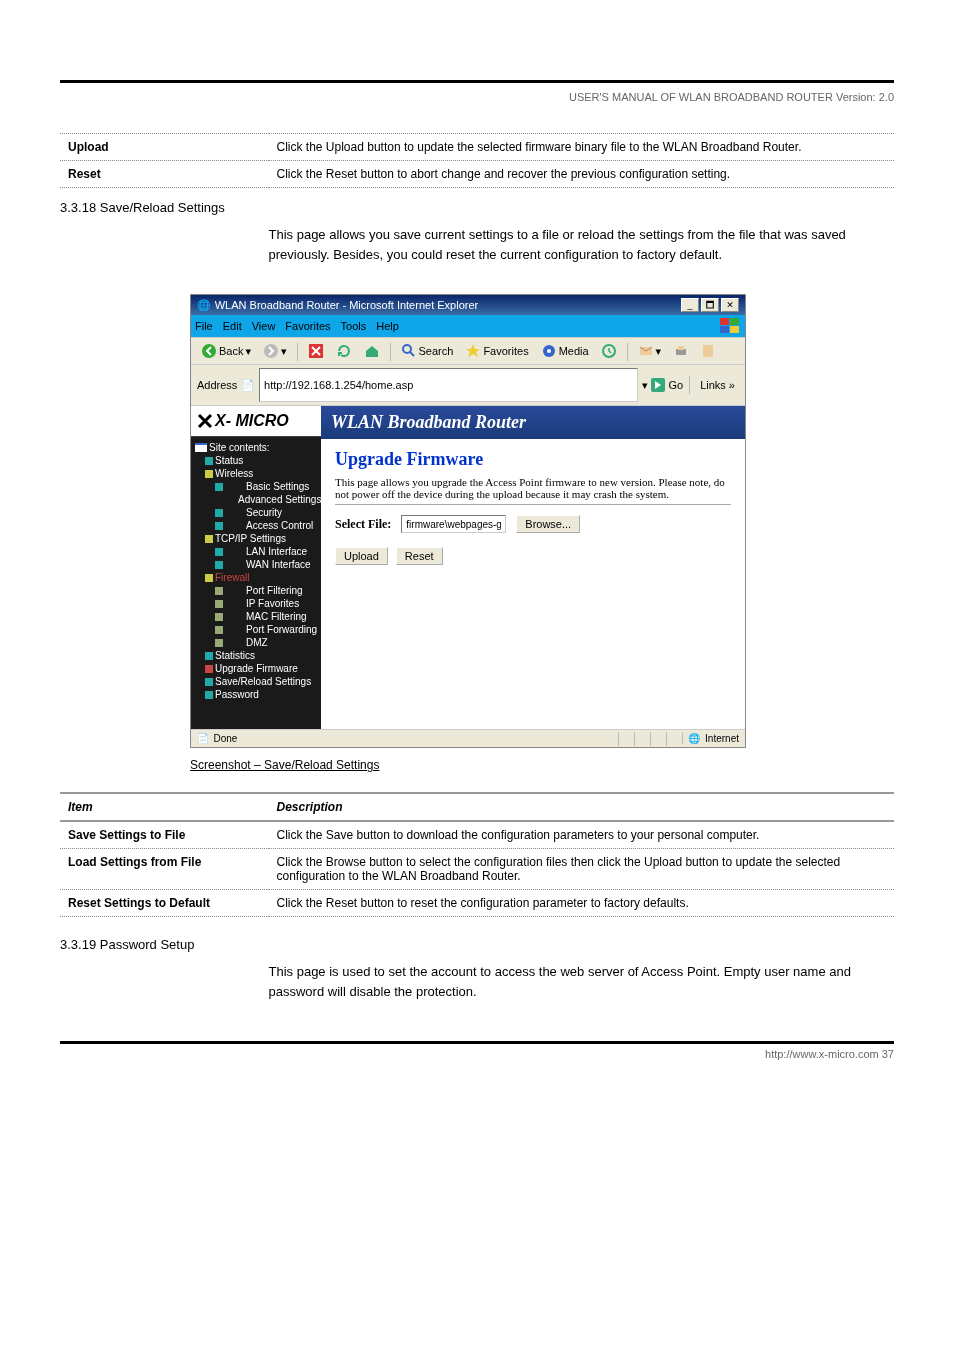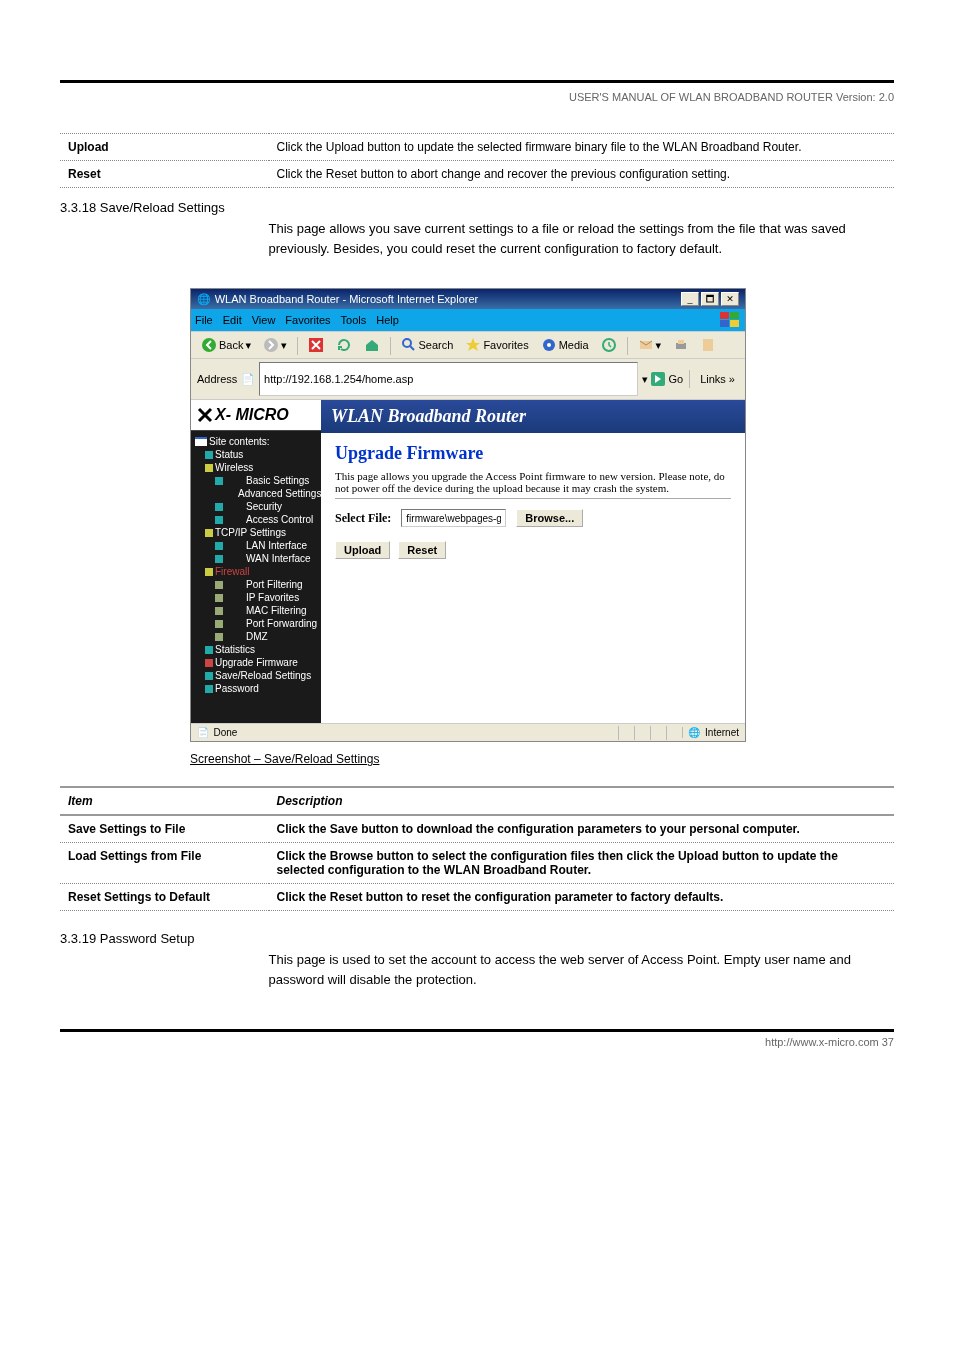--- a/index.html
+++ b/index.html
@@ -3,21 +3,21 @@
   <meta charset="utf-8">
   <style>
     * { box-sizing: border-box; margin: 0; padding: 0; }
     body { font-family: Arial, sans-serif; background: #fff; width: 954px; margin: 0 auto; }
     .page { padding: 80px 60px 60px 60px; position: relative; }
     .thick-hr { border-top: 3px solid #000; margin: 0 0 8px 0; }
     .header-text { text-align: right; font-size: 11px; color: #666; margin-bottom: 30px; }
     .doc-table { width: 100%; border-collapse: collapse; margin-bottom: 12px; }
     .doc-table th, .doc-table td { border-top: 1px dotted #888; border-bottom: 1px dotted #888; padding: 6px 8px; font-size: 12px; text-align: left; vertical-align: top; }
     .doc-table th { width: 25%; font-weight: bold; }
-    .doc-body { font-size: 13px; margin: 4px 0 30px 0; padding-left: 25%; line-height: 1.5; }
+    .doc-body { font-size: 13px; margin: 10px 0 30px 0; padding-left: 25%; line-height: 1.5; }
     .section-num { font-size: 13px; margin: 8px 0 4px 0; }
     .caption { font-size: 12px; margin: 6px 0 12px 0; }
     
     
     .ie-window { width: 556px; margin: 0 0 10px 0; border: 1px solid #888; background: #ece9d8; font-family: Tahoma, sans-serif; font-size: 11px; position: relative; }
     .ie-titlebar { background: linear-gradient(#0a246a, #3a6ea5); color: #fff; padding: 3px 6px; display: flex; align-items: center; justify-content: space-between; height: 20px; }
     .ie-titlebar .tleft { display: flex; align-items: center; gap: 4px; }
     .ie-titlebar .tright { display: flex; gap: 2px; }
     .winbtn { width: 18px; height: 14px; background: #ece9d8; border: 1px solid #fff; border-right-color: #888; border-bottom-color: #888; font-size: 9px; text-align: center; line-height: 12px; color: #000; cursor: pointer; }
     .ie-menubar { background: #0ea5e9; padding: 2px 4px; display: flex; gap: 10px; font-size: 11px; border-bottom: 1px solid #ccc; align-items: center; }
@@ -44,32 +44,32 @@
     .sq-red { background: #c44; }
     .sq-yellow { background: #cc4; }
     .header-band { background: linear-gradient(#2a4a9a, #1a3a7a); color: #fff; font-family: 'Times New Roman', serif; font-style: italic; font-weight: bold; font-size: 18px; padding: 6px 10px; }
     .ie-main { flex: 1; background: #fff; padding: 10px 14px; min-height: 290px; }
     .main-heading { color: #0033cc; font-family: 'Times New Roman', serif; font-size: 18px; font-weight: bold; margin-bottom: 6px; }
     .main-desc { font-family: 'Times New Roman', serif; font-size: 11px; margin-bottom: 4px; }
     .main-hr { border-top: 1px solid #aaa; margin: 4px 0 10px 0; }
     .form-row { display: flex; align-items: center; gap: 10px; margin-bottom: 14px; font-family: 'Times New Roman', serif; }
     .form-row label { font-size: 12px; font-weight: bold; }
     .file-input { height: 18px; width: 105px; border: 1px inset #ccc; padding: 0 4px; font-size: 10px; }
-    .btn { background: #ece9d8; border: 1px outset #fff; padding: 2px 8px; font-size: 11px; cursor: pointer; font-weight: bold; }
+    .btn { background: #ece9d8; border: 1px outset #fff; padding: 2px 8px; font-size: 11px; cursor: pointer; }
     .form-buttons { display: flex; gap: 8px; }
     .ie-status { background: #ece9d8; border-top: 1px solid #ccc; display: flex; align-items: center; padding: 2px 6px; font-size: 10px; height: 18px; }
     .status-left { display: flex; align-items: center; gap: 4px; }
     .status-cells { margin-left: auto; display: flex; align-items: center; gap: 0; }
     .cell { border-left: 1px solid #bbb; height: 14px; width: 16px; }
     .status-right { display: flex; align-items: center; gap: 4px; border-left: 1px solid #bbb; padding-left: 6px; }
     
     .lower-table { width: 100%; border-collapse: collapse; margin-top: 20px; }
     .lower-table th, .lower-table td { font-size: 12px; padding: 6px 8px; text-align: left; vertical-align: top; }
     .lower-table .hdr-row th { border-top: 2px solid #999; border-bottom: 2px solid #999; font-style: italic; }
-    .lower-table .body-row td { border-bottom: 1px dotted #888; font-weight: bold; }
+    .lower-table .body-row td { border-bottom: 1px dotted #888; }
     .lower-table .body-row th { border-bottom: 1px dotted #888; font-weight: bold; width: 25%; }
     
     .footer-hr { border-top: 3px solid #000; margin-top: 40px; }
     .footer-text { text-align: right; font-size: 11px; color: #666; margin-top: 4px; }
   </style>
 </head>
 <body>
 
 <div class="page">
   <div class="thick-hr"></div>

